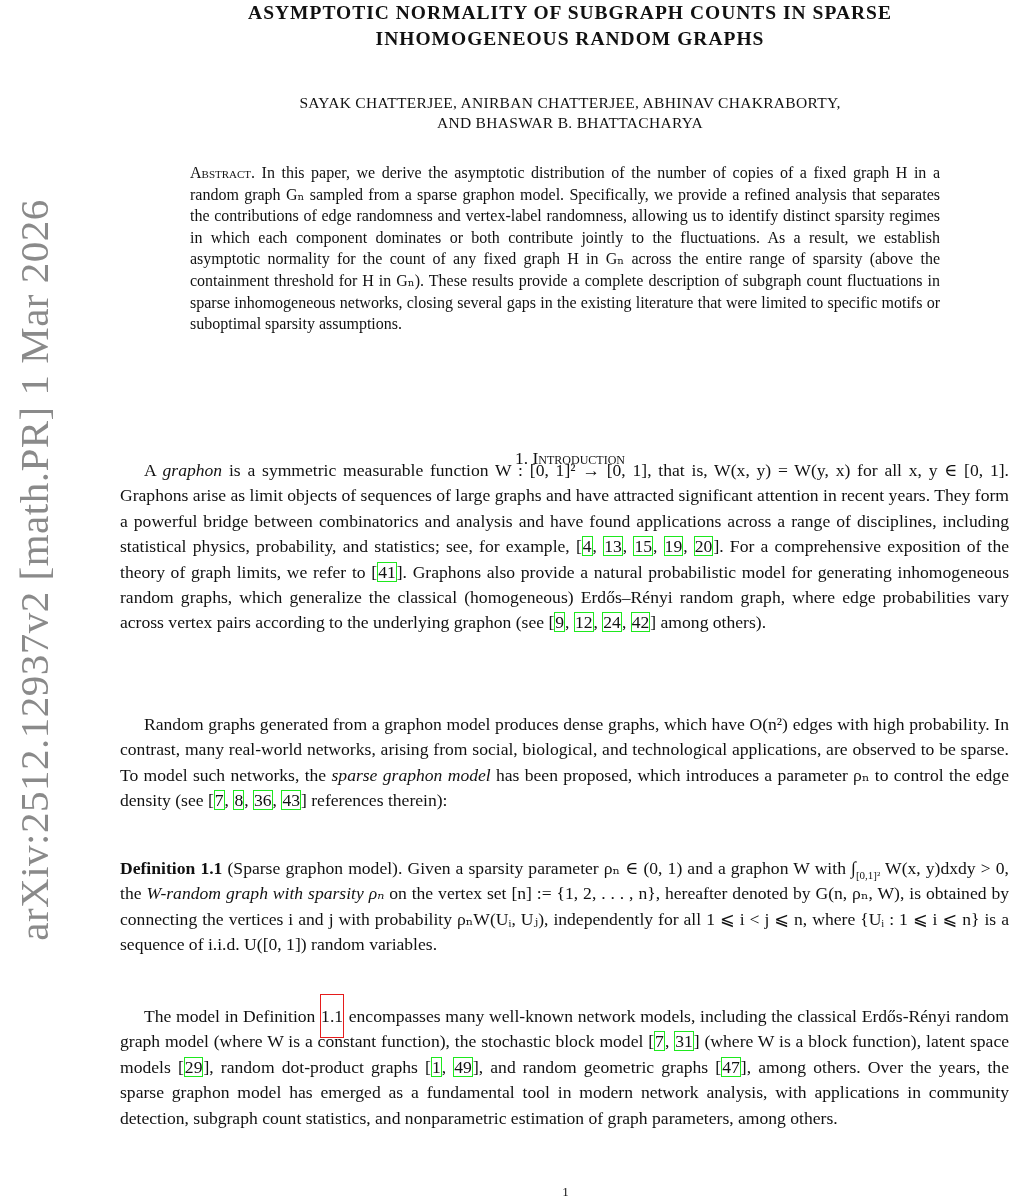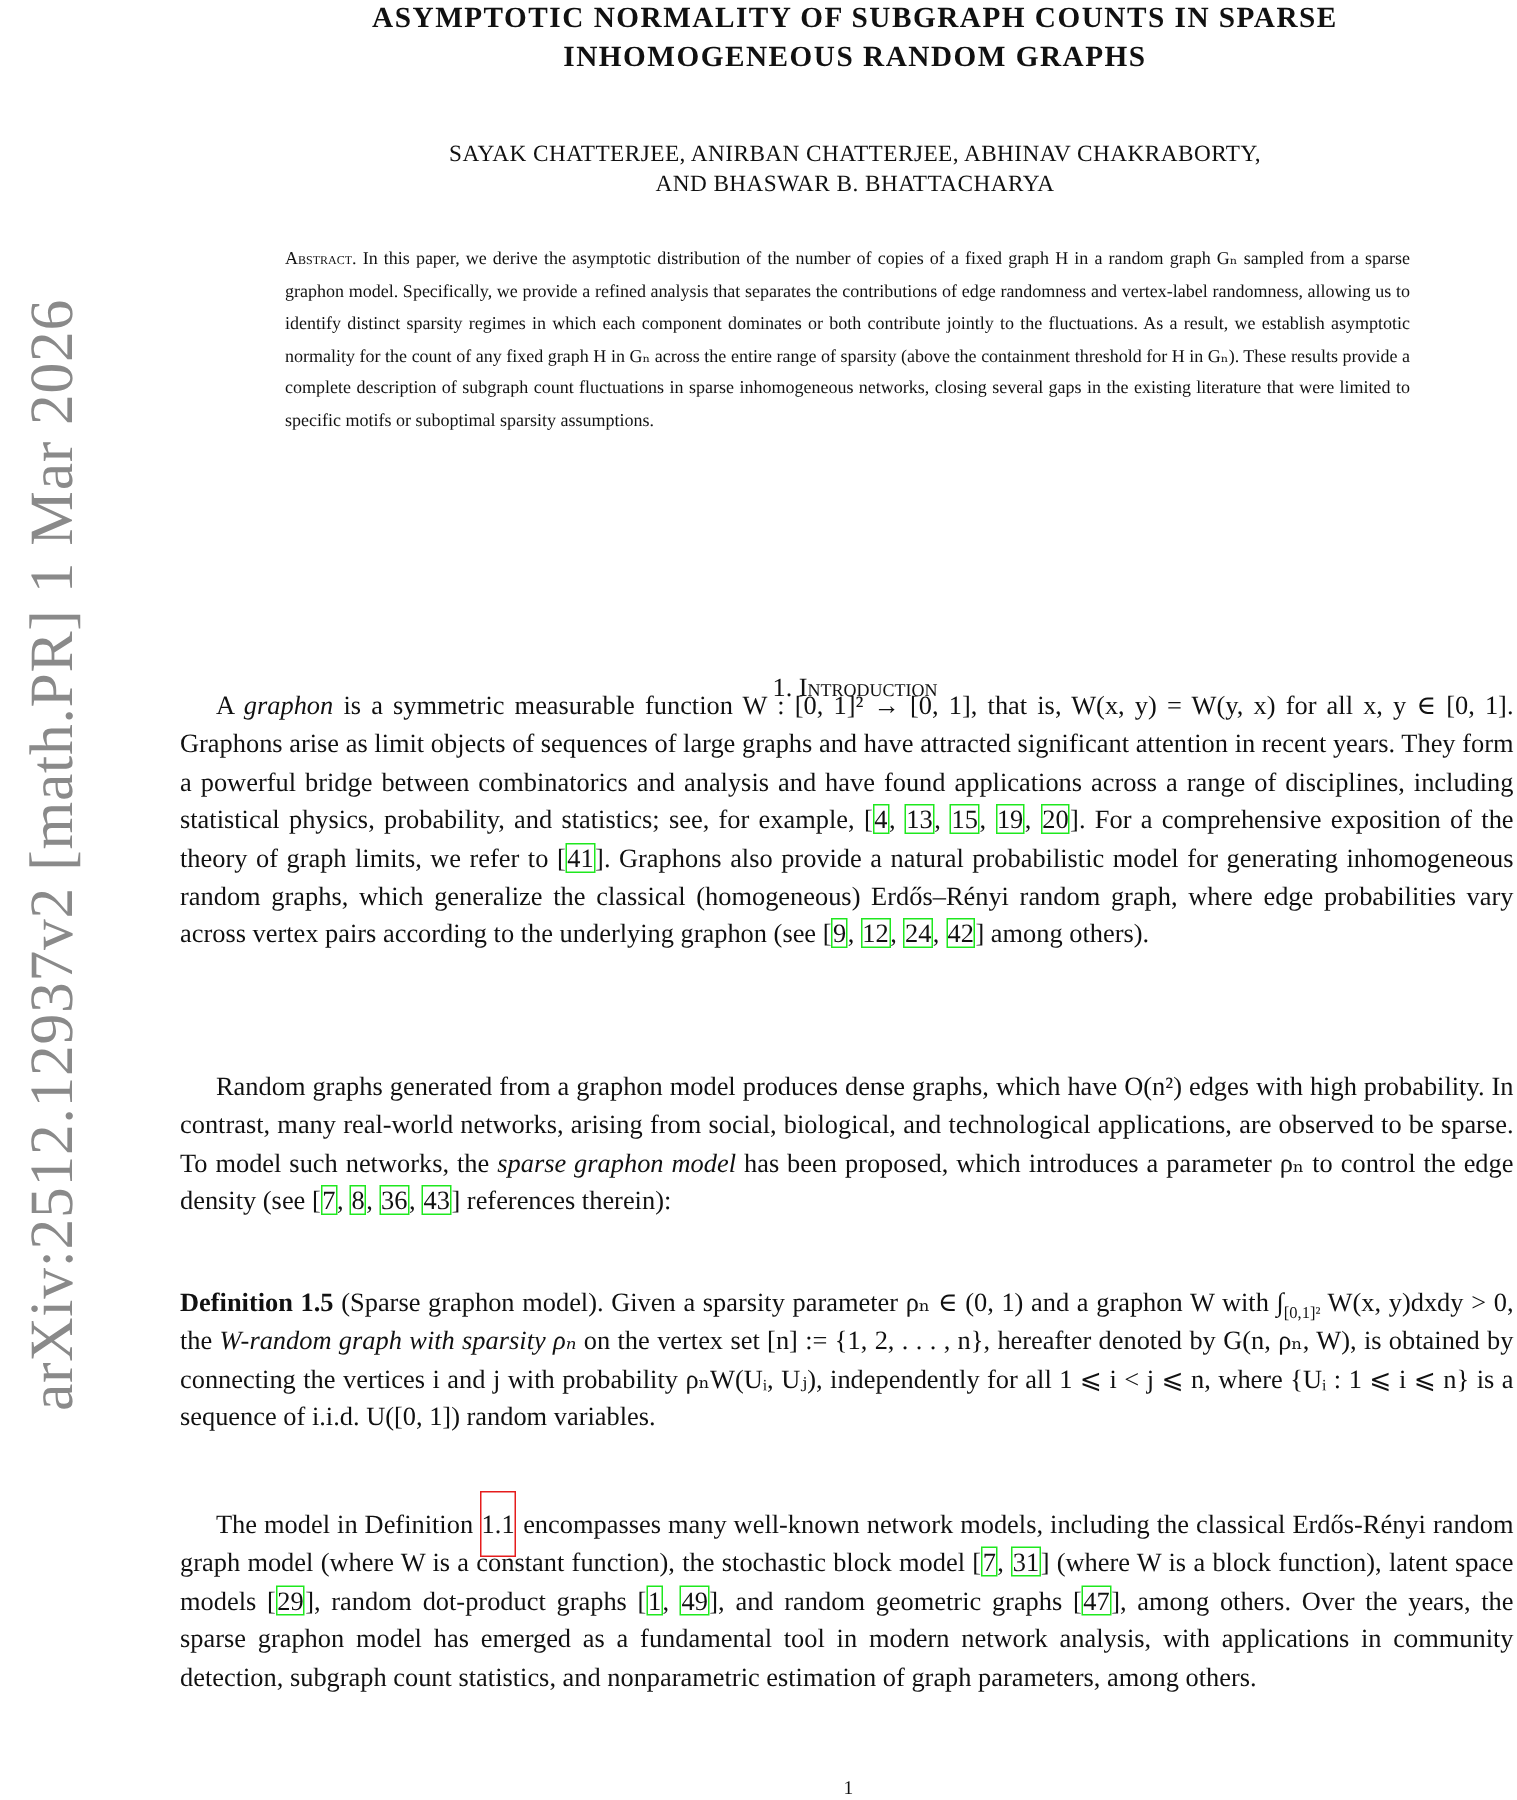--- a/index.html
+++ b/index.html
@@ -19,21 +19,21 @@
     position: absolute; left: 120px; width: 900px; top: 0px;
     text-align: center; font-weight: bold; font-size: 19.5px; line-height: 26px;
     letter-spacing: 1px;
   }
   .authors {
     position: absolute; left: 120px; width: 900px; top: 93px;
     text-align: center; font-size: 15.5px; line-height: 20px; letter-spacing: 0.3px;
   }
   .abstract {
     position: absolute; left: 190px; width: 750px; top: 162px;
-    font-size: 12px; line-height: 21.6px; text-align: justify;
+    font-size: 16px; line-height: 21.6px; text-align: justify;
   }
   .sc { font-variant: small-caps; }
   .section-title {
     position: absolute; left: 120px; width: 900px; top: 447px;
     text-align: center; font-size: 17.5px; line-height: 22px;
   }
   .body-text {
     position: absolute; left: 120px; width: 889px;
     font-size: 17.6px; line-height: 25.4px; text-align: justify;
   }
@@ -88,21 +88,21 @@
 </div>
 
 <div class="body-text p2">
   <p class="indent">
     <span>Random graphs generated from a graphon model produces dense graphs, which have O(n²) edges with high probability. In contrast, many real-world networks, arising from social, biological, and technological applications, are observed to be sparse. To model such networks, the </span><em>sparse graphon model</em><span> has been proposed, which introduces a parameter ρₙ to control the edge density (see [</span><a class="cite">7</a>, <a class="cite">8</a>, <a class="cite">36</a>, <a class="cite">43</a><span>] references therein):</span>
   </p>
 </div>
 
 <div class="body-text defn">
   <p>
-    <b>Definition 1.5</b>
+    <b>Definition 1.1</b>
     <span>(Sparse graphon model).</span><span> Given a sparsity parameter ρₙ ∈ (0, 1) and a graphon W with ∫</span><sub>[0,1]²</sub><span> W(x, y)dxdy &gt; 0, the </span><em>W-random graph with sparsity ρₙ</em><span> on the vertex set [n] := {1, 2, . . . , n}, hereafter denoted by G(n, ρₙ, W), is obtained by connecting the vertices i and j with probability ρₙW(Uᵢ, Uⱼ), independently for all 1 ⩽ i &lt; j ⩽ n, where {Uᵢ : 1 ⩽ i ⩽ n} is a sequence of i.i.d. U([0, 1]) random variables.</span>
   </p>
 </div>
 
 <div class="body-text p3">
   <p class="indent">
     <span>The model in Definition </span><a class="ref">1.1</a><span> encompasses many well-known network models, including the classical Erdős-Rényi random graph model (where W is a constant function), the stochastic block model [</span><a class="cite">7</a>, <a class="cite">31</a><span>] (where W is a block function), latent space models [</span><a class="cite">29</a><span>], random dot-product graphs [</span><a class="cite">1</a>, <a class="cite">49</a><span>], and random geometric graphs [</span><a class="cite">47</a><span>], among others. Over the years, the sparse graphon model has emerged as a fundamental tool in modern network analysis, with applications in community detection, subgraph count statistics, and nonparametric estimation of graph parameters, among others.</span>
   </p>
 </div>
 

